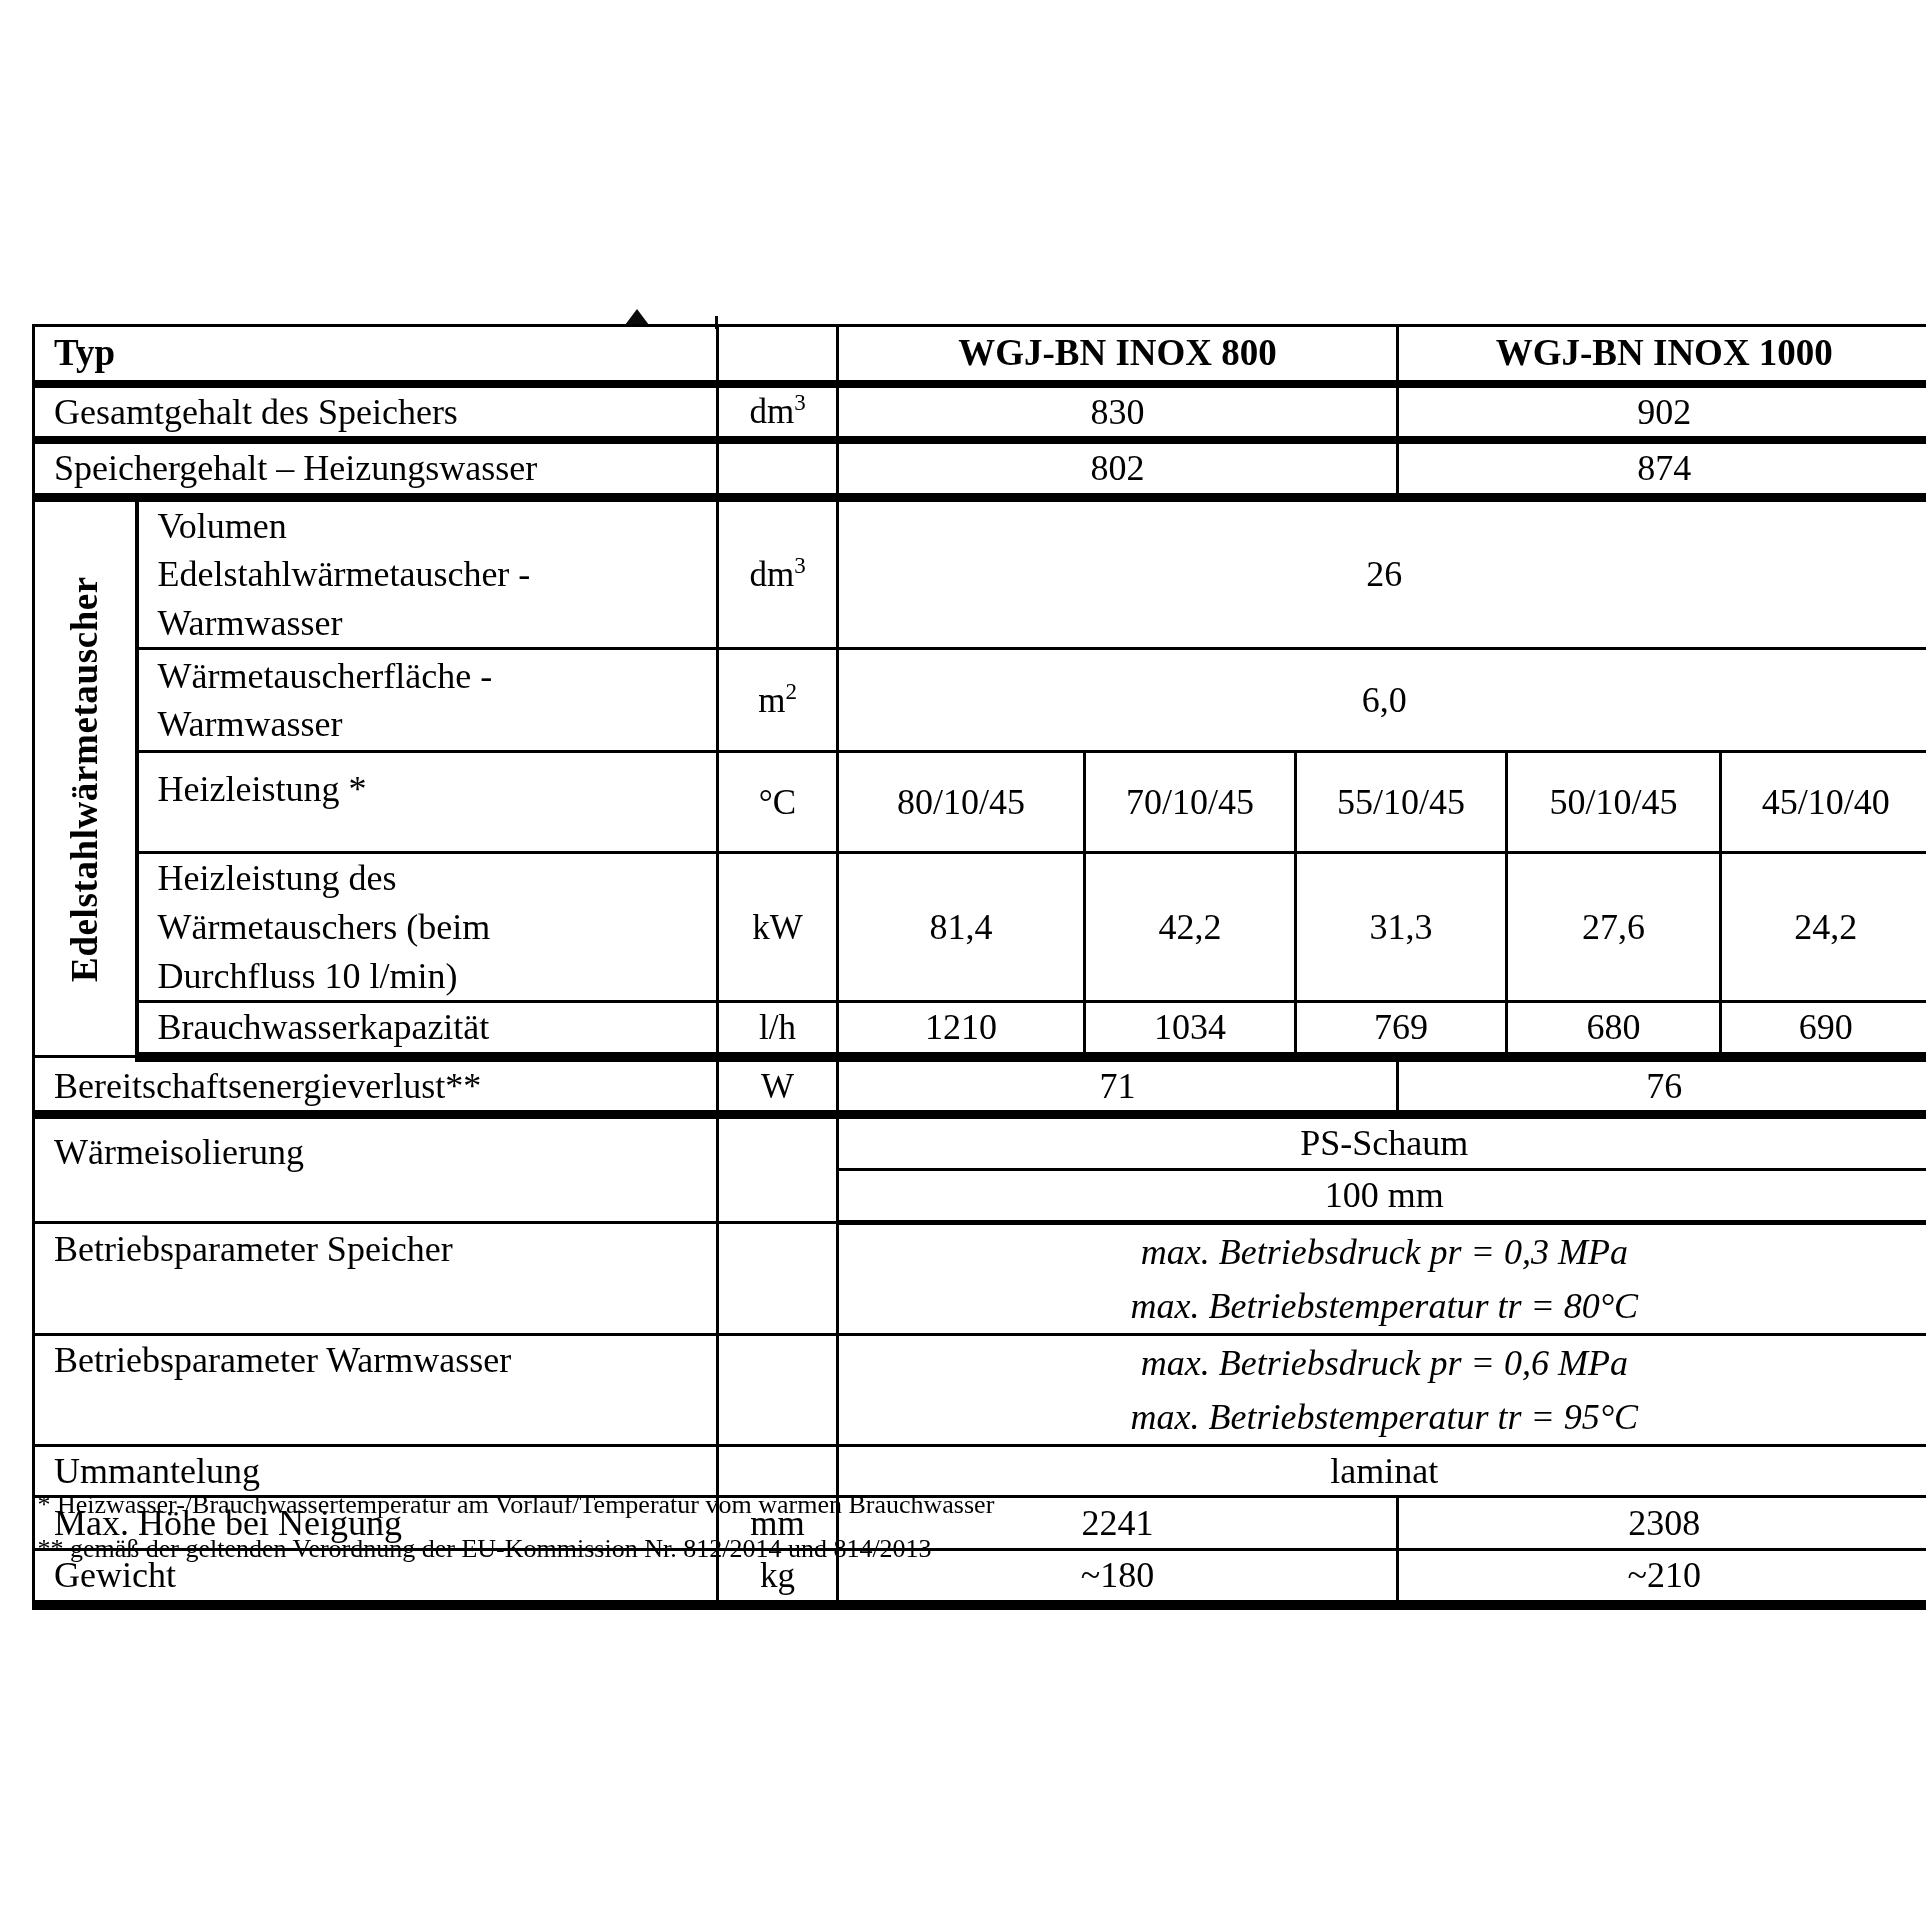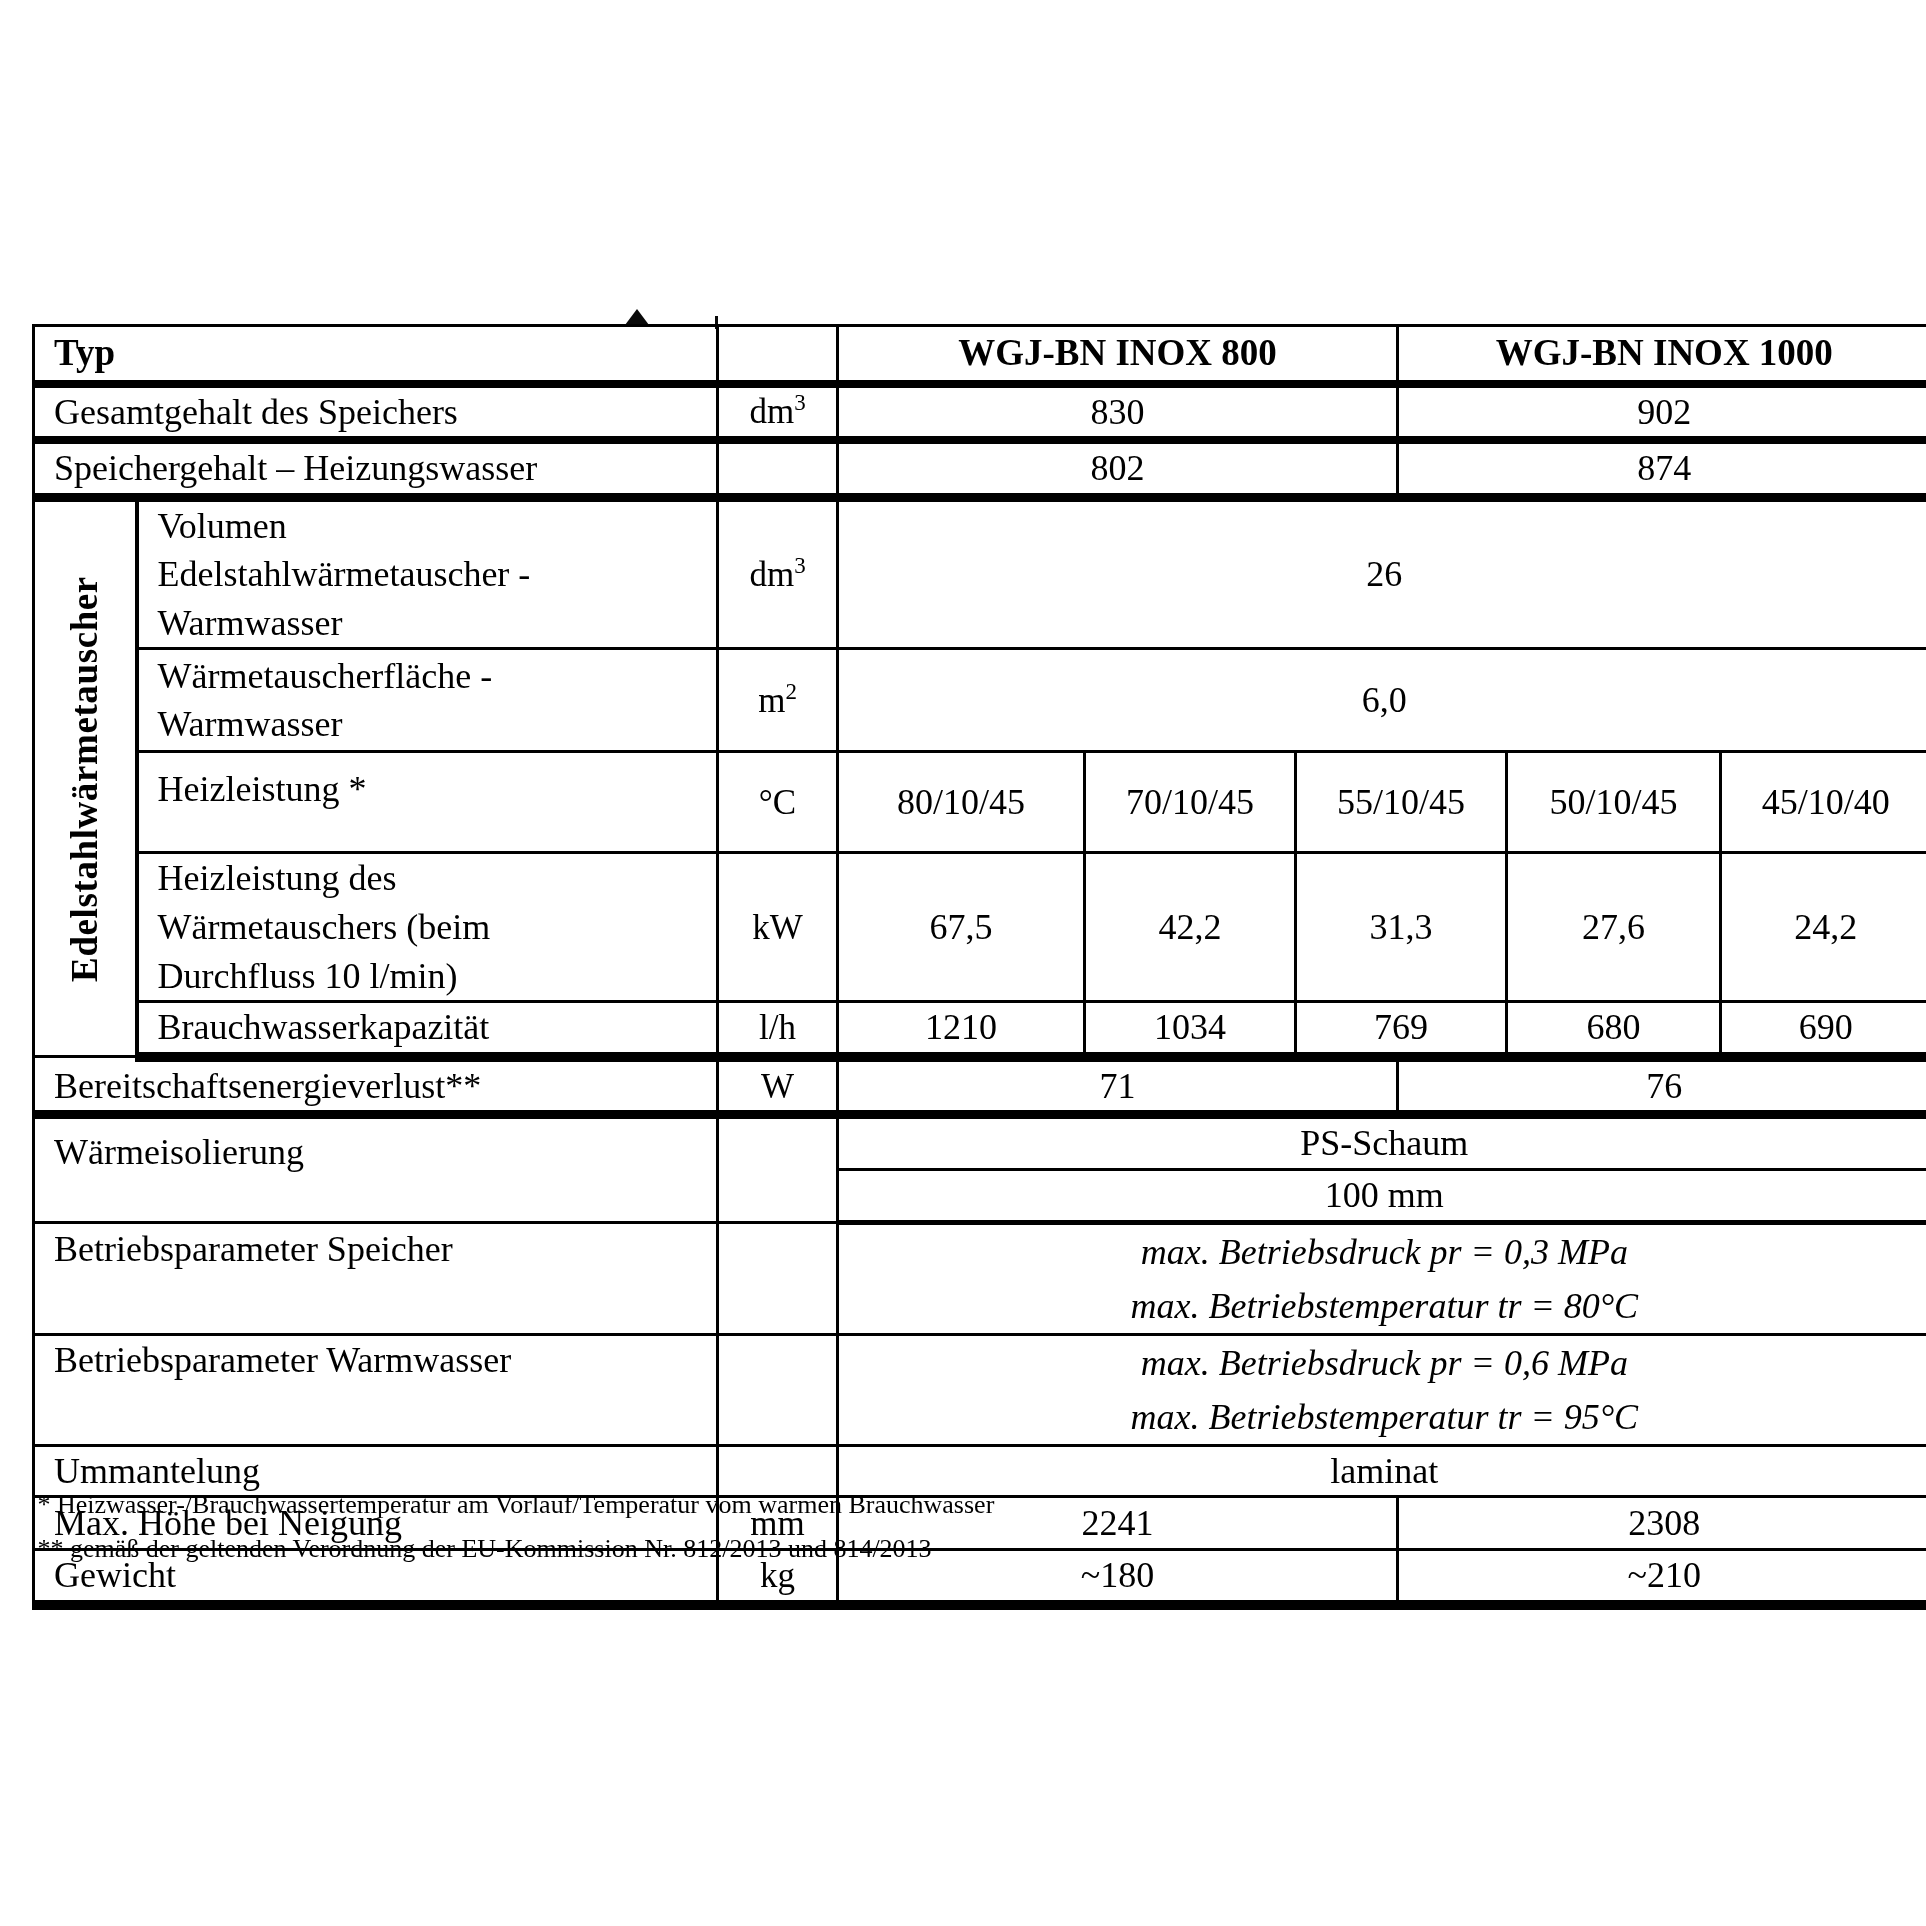--- a/index.html
+++ b/index.html
@@ -175,21 +175,21 @@
       <td colspan="2">55/10/45</td>
       <td>50/10/45</td>
       <td>45/10/40</td>
     </tr>
 
     <tr class="b6" style="height:128px">
       <td class="lbl ml">Heizleistung des
 Wärmetauschers (beim
 Durchfluss 10 l/min)</td>
       <td class="unit">kW</td>
-      <td>67,5</td>
+      <td>81,4</td>
       <td>42,2</td>
       <td colspan="2">31,3</td>
       <td>27,6</td>
       <td>24,2</td>
     </tr>
 
     <tr class="b16" style="height:49px">
       <td class="lbl">Brauchwasserkapazität</td>
       <td class="unit">l/h</td>
       <td>1210</td>
@@ -246,17 +246,17 @@
       <td class="lbl" colspan="2">Gewicht</td>
       <td class="unit">kg</td>
       <td colspan="3">~180</td>
       <td colspan="3">~210</td>
     </tr>
   </tbody>
     </table>
 
   <div class="footnotes">
     <div class="footnote">* Heizwasser-/Brauchwassertemperatur am Vorlauf/Temperatur vom warmen Brauchwasser</div>
-    <div class="footnote">** gemäß der geltenden Verordnung der EU-Kommission Nr. 812/2013 und 814/2013</div>
+    <div class="footnote">** gemäß der geltenden Verordnung der EU-Kommission Nr. 812/2014 und 814/2013</div>
   </div>
 
 </div>
 
 
 </body></html>

